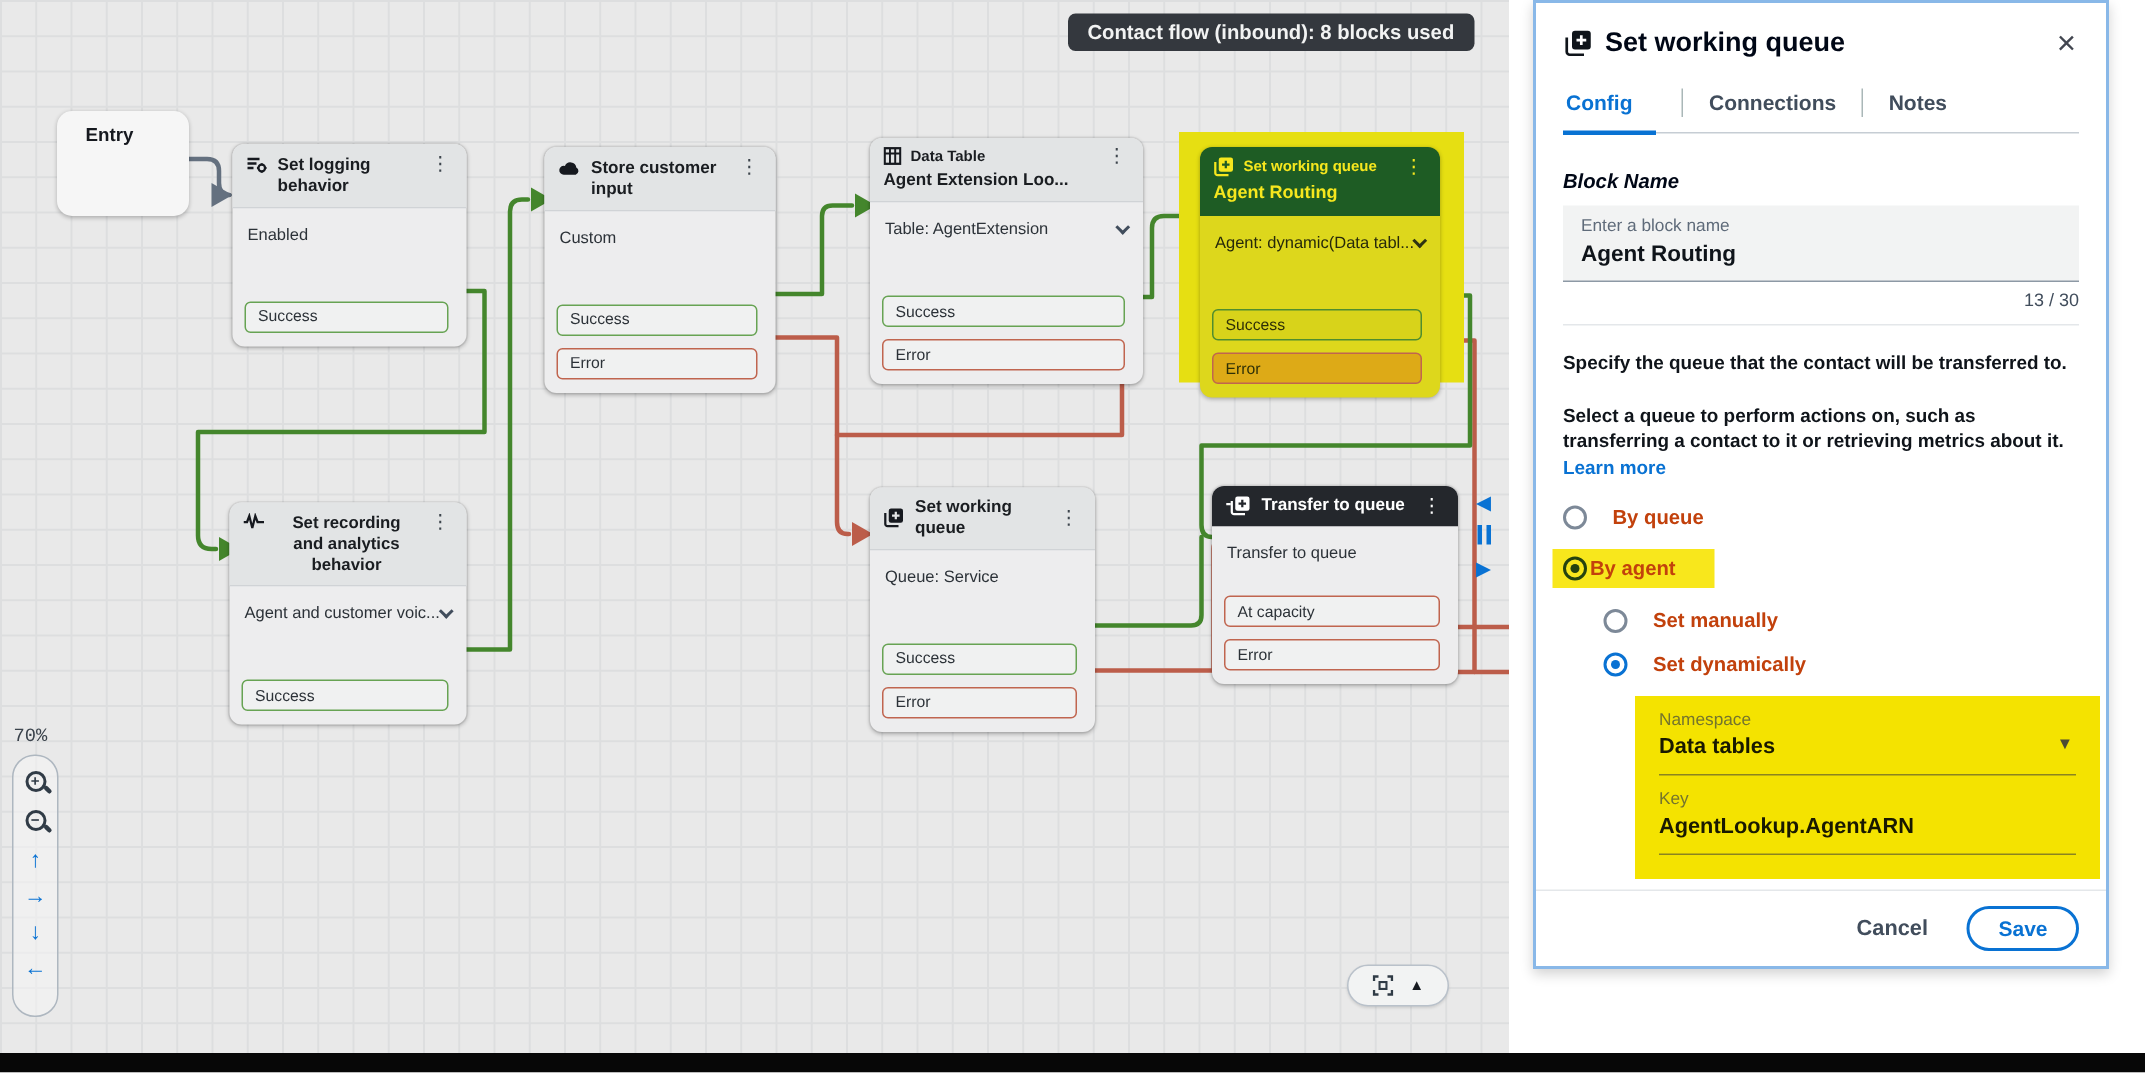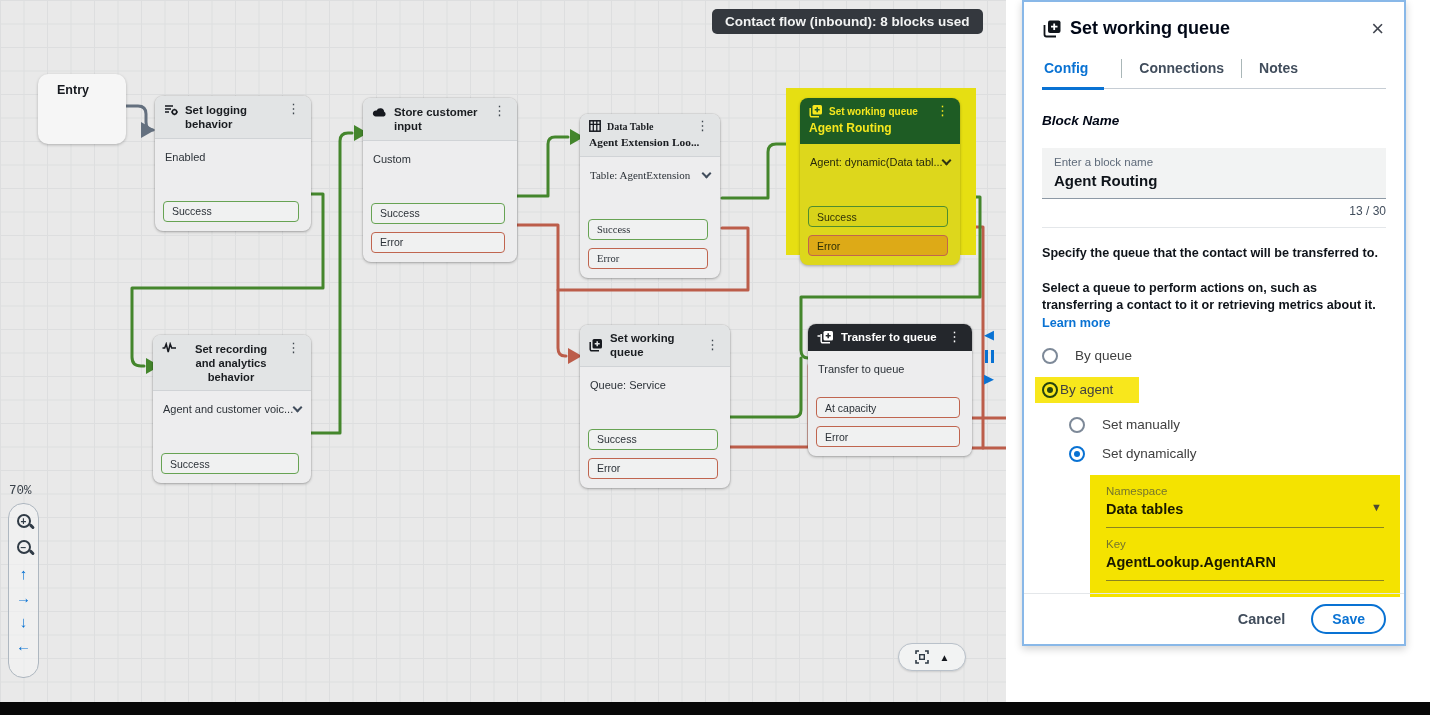--- a/index.html
+++ b/index.html
@@ -98,38 +98,38 @@
   .panel-inner { padding:16px 18px 0; }
   .ptitle-row { display:flex; align-items:center; gap:8px; }
   .ptitle { font-size:18px; font-weight:700; color:#000716; flex:1; }
   .pclose { font-size:22px; color:#424650; line-height:20px; cursor:pointer; padding:0 2px; }
   .tabs { display:flex; align-items:center; margin-top:20px; border-bottom:1px solid #c6cdd4; }
   .tab { font-size:14px; font-weight:700; color:#414d5c; padding:0 0 11px; cursor:pointer; }
   .tab.active { color:#0972d3; border-bottom:3px solid #0972d3; margin-bottom:-2px;
     padding-left:2px; padding-right:16px; }
   .tab-sep { width:1px; height:19px; background:#aab7b8; margin:0 17px 10px; }
   .fld-label { margin-top:24px; font-size:13.5px; font-weight:700; color:#000716;font-style:italic; }
-  .name-field { margin-top:20px; background:#f2f3f3; border-bottom:1px solid #8d99a5;
+  .name-field { margin-top:9px; background:#f2f3f3; border-bottom:1px solid #8d99a5;
     padding:8px 12px 9px; cursor:text; }
   .name-ph { font-size:11.5px; color:#5f6b7a; }
   .name-val { font-size:15px; font-weight:600; color:#0f141a; margin-top:4px; }
   .counter { text-align:right; font-size:12px; color:#414d5c; margin-top:5px; }
   .sect-div { border-bottom:1px solid #e4e7ea; margin-top:9px; }
   .para { margin-top:17px; font-size:12.6px; font-weight:700; color:#0f141a; line-height:1.4; }
   .link { color:#0972d3; cursor:pointer; }
   .radio-row { display:flex; align-items:center; gap:17px; margin-top:15px; }
   .radio { width:16px; height:16px; border:2px solid #7d8998; border-radius:50%;
     background:#fff; flex:none; cursor:pointer; }
   .radio.sel-blue { border-color:#0972d3; position:relative; }
   .radio.sel-blue::after { content:""; position:absolute; left:3px; top:3px; width:6px; height:6px;
     border-radius:50%; background:#0972d3; }
   .radio.sel-dark { border-color:#25430f; background:#f8e71c; position:relative; }
   .radio.sel-dark::after { content:""; position:absolute; left:3px; top:3px; width:6px; height:6px;
     border-radius:50%; background:#25430f; }
-  .radio-label { font-size:13.5px; font-weight:400; color:#404040; }
+  .radio-label { font-size:13.5px; font-weight:700; color:#c2410c; }
   .hl-chip { background:#f8e71c; padding:5px 26px 5px 7px; margin-left:-7px;
     display:inline-flex; align-items:center; gap:2px; }
   .indent { margin-left:27px; }
   .yellow-box { margin:13px 0 0 48px; width:310px; background:#f4e300; padding:10px 16px 16px; }
   .ybox-label { font-size:11.5px; color:#75752c; }
   .ybox-val { font-size:14.5px; font-weight:700; color:#191900; margin-top:4px; }
   .ns-field { border-bottom:1px solid #8a8420; padding-bottom:10px; position:relative; cursor:pointer; }
   .ns-caret { position:absolute; right:2px; top:16px; font-size:11px; color:#4d4a33; }
   .key-field { border-bottom:1px solid #8a8420; padding:10px 0 10px; cursor:text; }
   .pfooter { position:absolute; left:0; right:0; bottom:0; height:51px; border-top:1px solid #e4e7ea;
@@ -219,21 +219,21 @@
       </div>
       <div class="bbody">
         <span>Custom</span>
       </div>
       <div class="ports">
         <div class="port success">Success</div>
         <div class="port error">Error</div>
       </div>
     </div>
 
-    <div class="block" style="left:580px;top:114px;width:140px;font-family:Liberation Serif, serif;">
+    <div class="block" style="left:580px;top:92px;width:182px;">
       <div class="overline-head">
         <div class="overline-row">
           <svg class="icon14" width="12" height="12" viewBox="0 0 12 12">
             <rect x="0.8" y="0.8" width="10.4" height="10.4" fill="none" stroke="#16191f" stroke-width="1.5"></rect>
             <path d="M0.8 4.3h10.4M4.3 0.8v10.4M7.8 0.8v10.4" stroke="#16191f" stroke-width="1.3"></path>
           </svg>
           <div class="boverline">Data Table</div>
           <div class="kebab">⋮</div>
         </div>
         <div class="btitle">Agent Extension Loo...</div>

